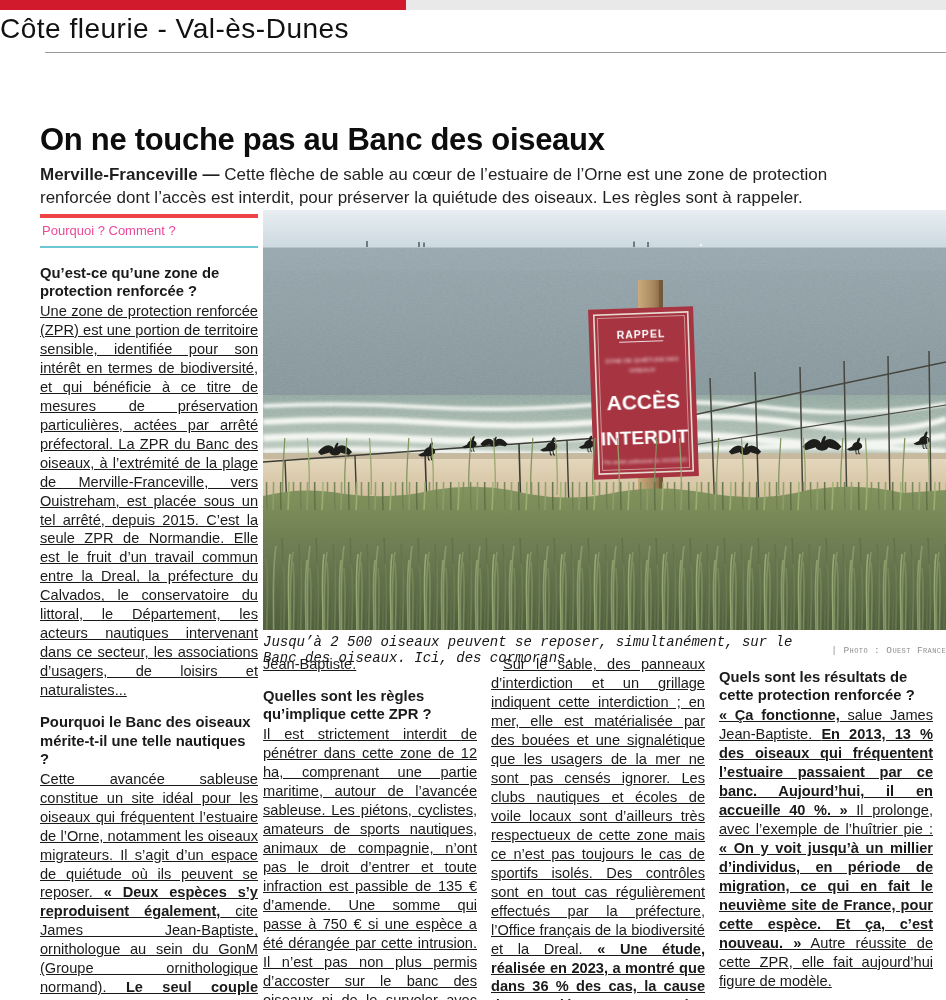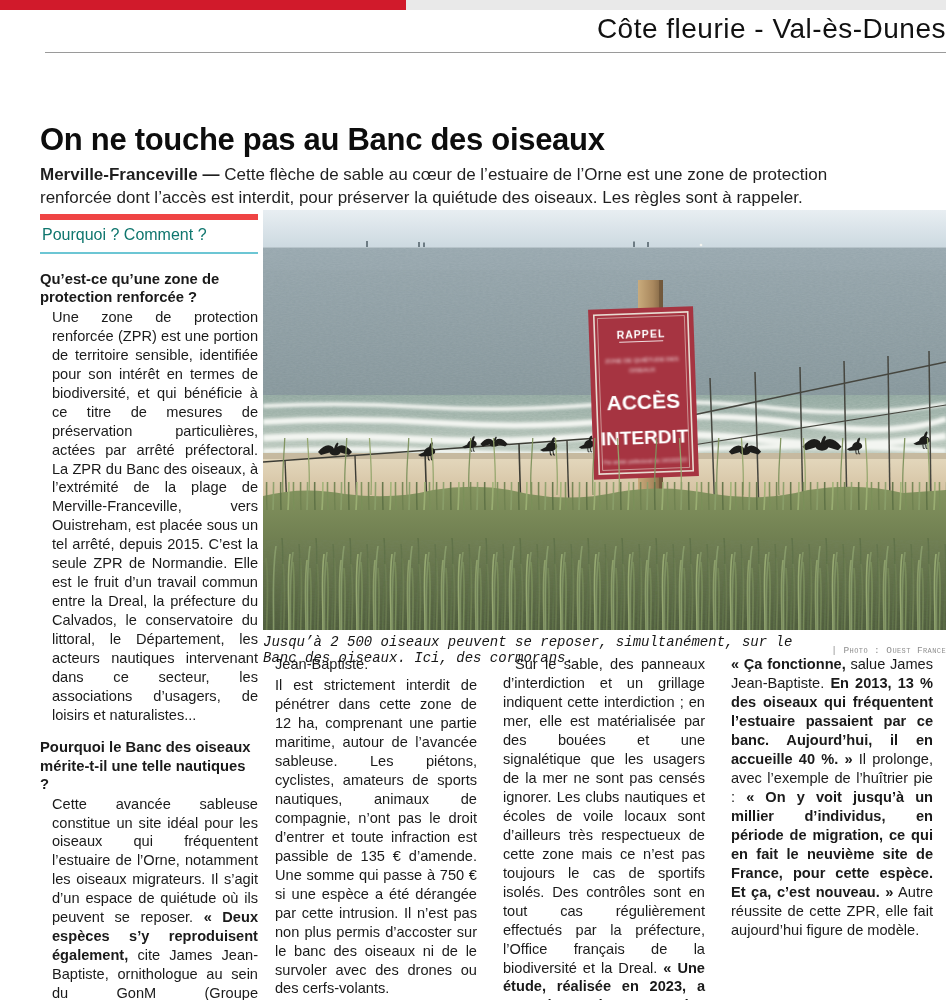--- a/index.html
+++ b/index.html
@@ -2,38 +2,38 @@
 <html lang="fr"><head>
 <meta charset="utf-8">
 <style>
   html,body{margin:0;padding:0;background:#ffffff;}
   .page{position:relative;width:946px;height:1000px;background:#fff;overflow:hidden;
         font-family:"Liberation Sans","DejaVu Sans",sans-serif;color:#1a1a1a;}
 
   
   .topbar{position:absolute;left:0;top:0;width:946px;height:10px;background:#e9e9e9;}
   .topbar-red{position:absolute;left:0;top:0;width:406px;height:10px;background:#d11a2b;}
-  .section-title{position:absolute;left:0;top:13px;width:946px;text-align:right;
+  .section-title{position:absolute;left:0;top:13px;width:946px;text-align:left;
                  font-size:28px;letter-spacing:.5px;color:#111;}
   .title-rule{position:absolute;left:45px;top:52px;width:901px;border-top:1px solid #9a9a9a;}
 
   
   .headline{position:absolute;left:40px;top:101px;width:880px;font-size:31px;font-weight:bold;
             letter-spacing:-.3px;color:#0d0d0d;}
   .lede{position:absolute;left:40px;top:147px;width:800px;font-size:17px;line-height:1.33;color:#1f1f1f;}
   .lede .loc{font-weight:bold;margin-top:40px;}
 
   
-  .kicker{border-top:6px solid #ef4444;border-bottom:2px solid #6cc6d4;padding:5px 2px 6px 2px;
-          font-size:16px;color:#0f766e;}
+  .kicker{border-top:4px solid #ef4444;border-bottom:2px solid #6cc6d4;padding:5px 2px 6px 2px;
+          font-size:13px;color:#ec4899;}
 
   
   .col{position:absolute;width:218px;font-size:14.6px;line-height:1.3;text-align:justify;
        hyphens:auto;-webkit-hyphens:auto;}
-  .col p{margin:0 0 2px 12px;}
+  .col p{margin:0 0 2px 0;text-decoration:underline;}
   .col h3{margin:13px 0 1px 0;font-size:14.8px;line-height:1.25;font-weight:bold;text-align:left;}
   .col .bq{font-weight:bold;}
   .col1{left:40px;top:214px;}
   .col1 .kicker{margin-bottom:16px;}
   .col2{left:263px;top:655px;width:214px;}
   .col3{left:491px;top:655px;width:214px;}
   .col4{left:719px;top:655px;width:214px;}
   .col3 p.indent{text-indent:12px;}
 
   
@@ -223,25 +223,27 @@
     </svg>
   </div>
 
   <div class="caption-row">
     <span class="caption">Jusqu’à 2 500 oiseaux peuvent se reposer, simultanément, sur le Banc des oiseaux. Ici, des cormorans.</span>
     <span class="credit">| Photo : Ouest France</span>
   </div>
 
   <div class="col col2">
     <p>Jean-Baptiste.</p>
+    <h3>Quelles sont les règles qu’implique cette ZPR ?</h3>
     <p><span>Il est strictement interdit de pénétrer dans cette zone de 12 ha, comprenant une partie maritime, autour de l’avancée sableuse. Les piétons, cyclistes, amateurs de sports nautiques, animaux de compagnie, n’ont pas le droit d’entrer et toute infraction est passible de 135 € d’amende. Une somme qui passe à 750 € si une espèce a été dérangée par cette intrusion. Il n’est pas non plus permis d’accoster sur le banc des oiseaux ni de le survoler avec des drones ou des cerfs-volants.</span></p>
   </div>
 
   <div class="col col3">
     <p class="indent"><span>Sur le sable, des panneaux d’interdiction et un grillage indiquent cette interdiction ; en mer, elle est matérialisée par des bouées et une signalétique que les usagers de la mer ne sont pas censés ignorer. Les clubs nautiques et écoles de voile locaux sont d’ailleurs très respectueux de cette zone mais ce n’est pas toujours le cas de sportifs isolés. Des contrôles sont en tout cas régulièrement effectués par la préfecture, l’Office français de la biodiversité et la Dreal. </span><span class="bq">« Une étude, réalisée en 2023, a montré que dans 36 % des cas, la cause d’un dérangement des oiseaux provenait de randonneurs pédestres »</span></p>
   </div>
 
   <div class="col col4">
+    <h3>Quels sont les résultats de cette protection renforcée ?</h3>
     <p><span class="bq">« Ça fonctionne,</span><span> salue James Jean-Baptiste. </span><span class="bq">En 2013, 13 % des oiseaux qui fréquentent l’estuaire passaient par ce banc. Aujourd’hui, il en accueille 40 %. »</span><span> Il prolonge, avec l’exemple de l’huîtrier pie : </span><span class="bq">« On y voit jusqu’à un millier d’individus, en période de migration, ce qui en fait le neuvième site de France, pour cette espèce. Et ça, c’est nouveau. »</span><span> Autre réussite de cette ZPR, elle fait aujourd’hui figure de modèle.</span></p>
 
   </div>
 
 </div>
 
 </body></html>

